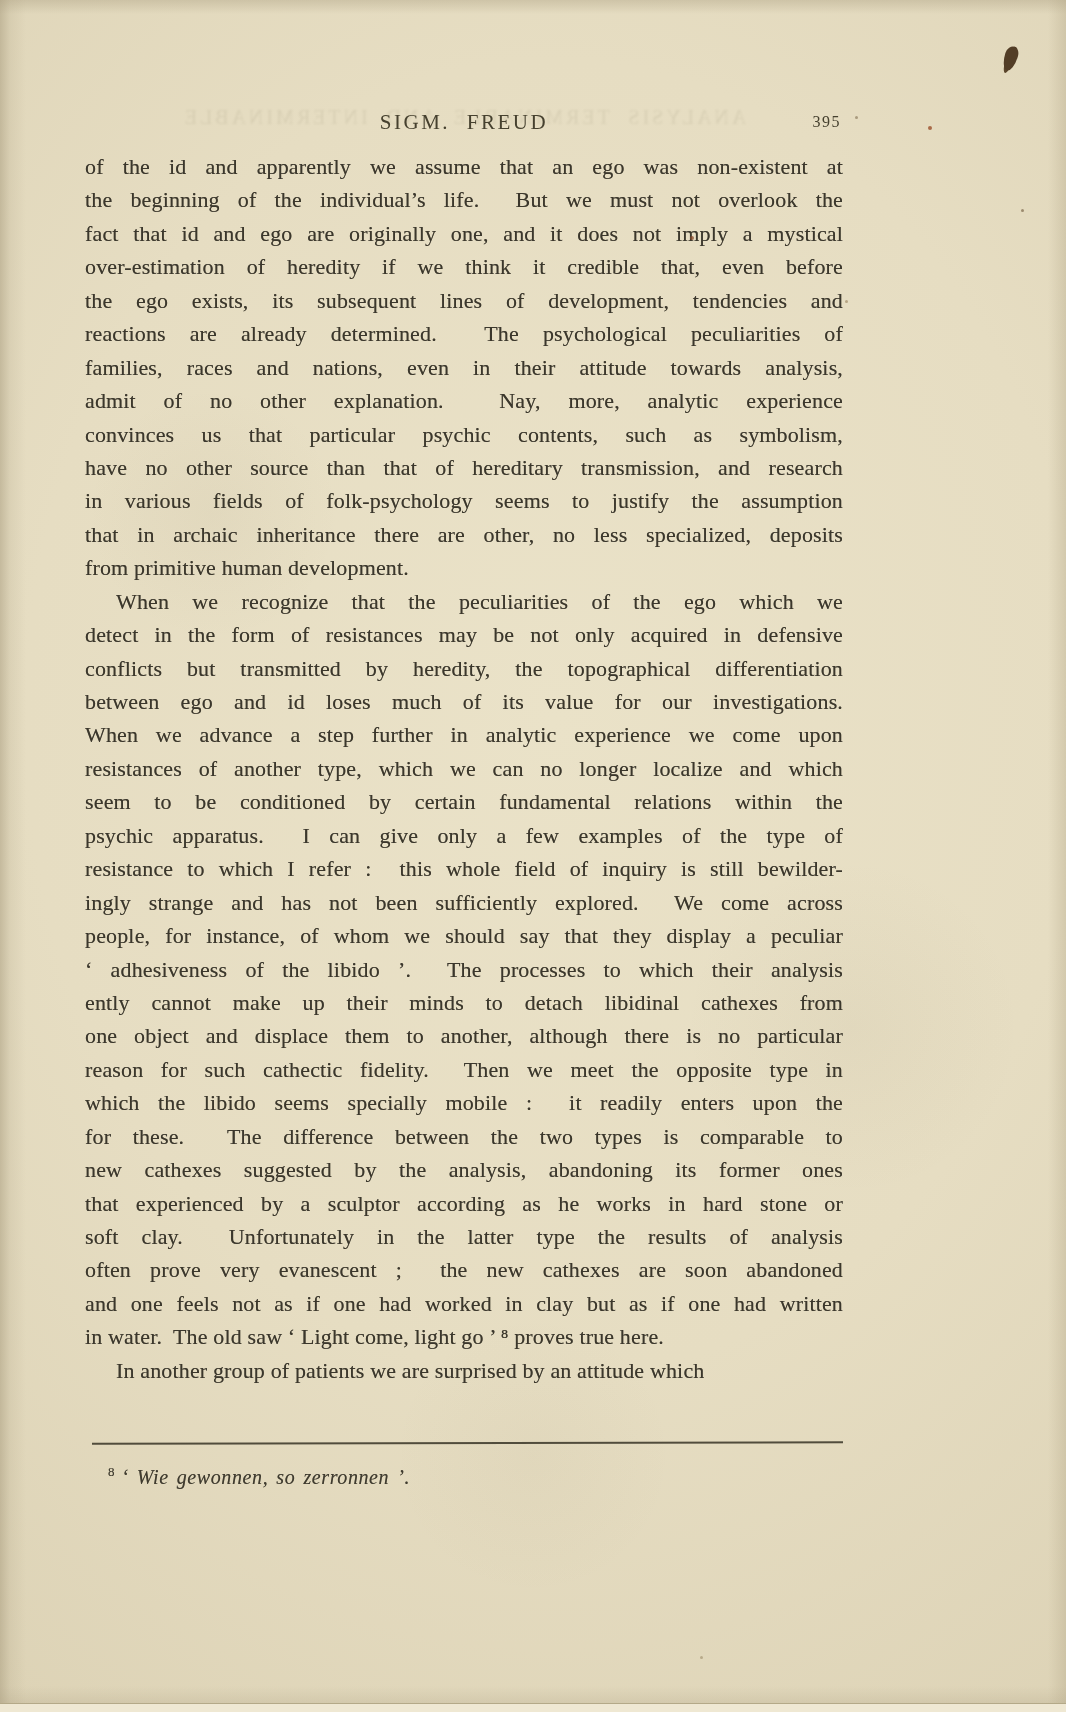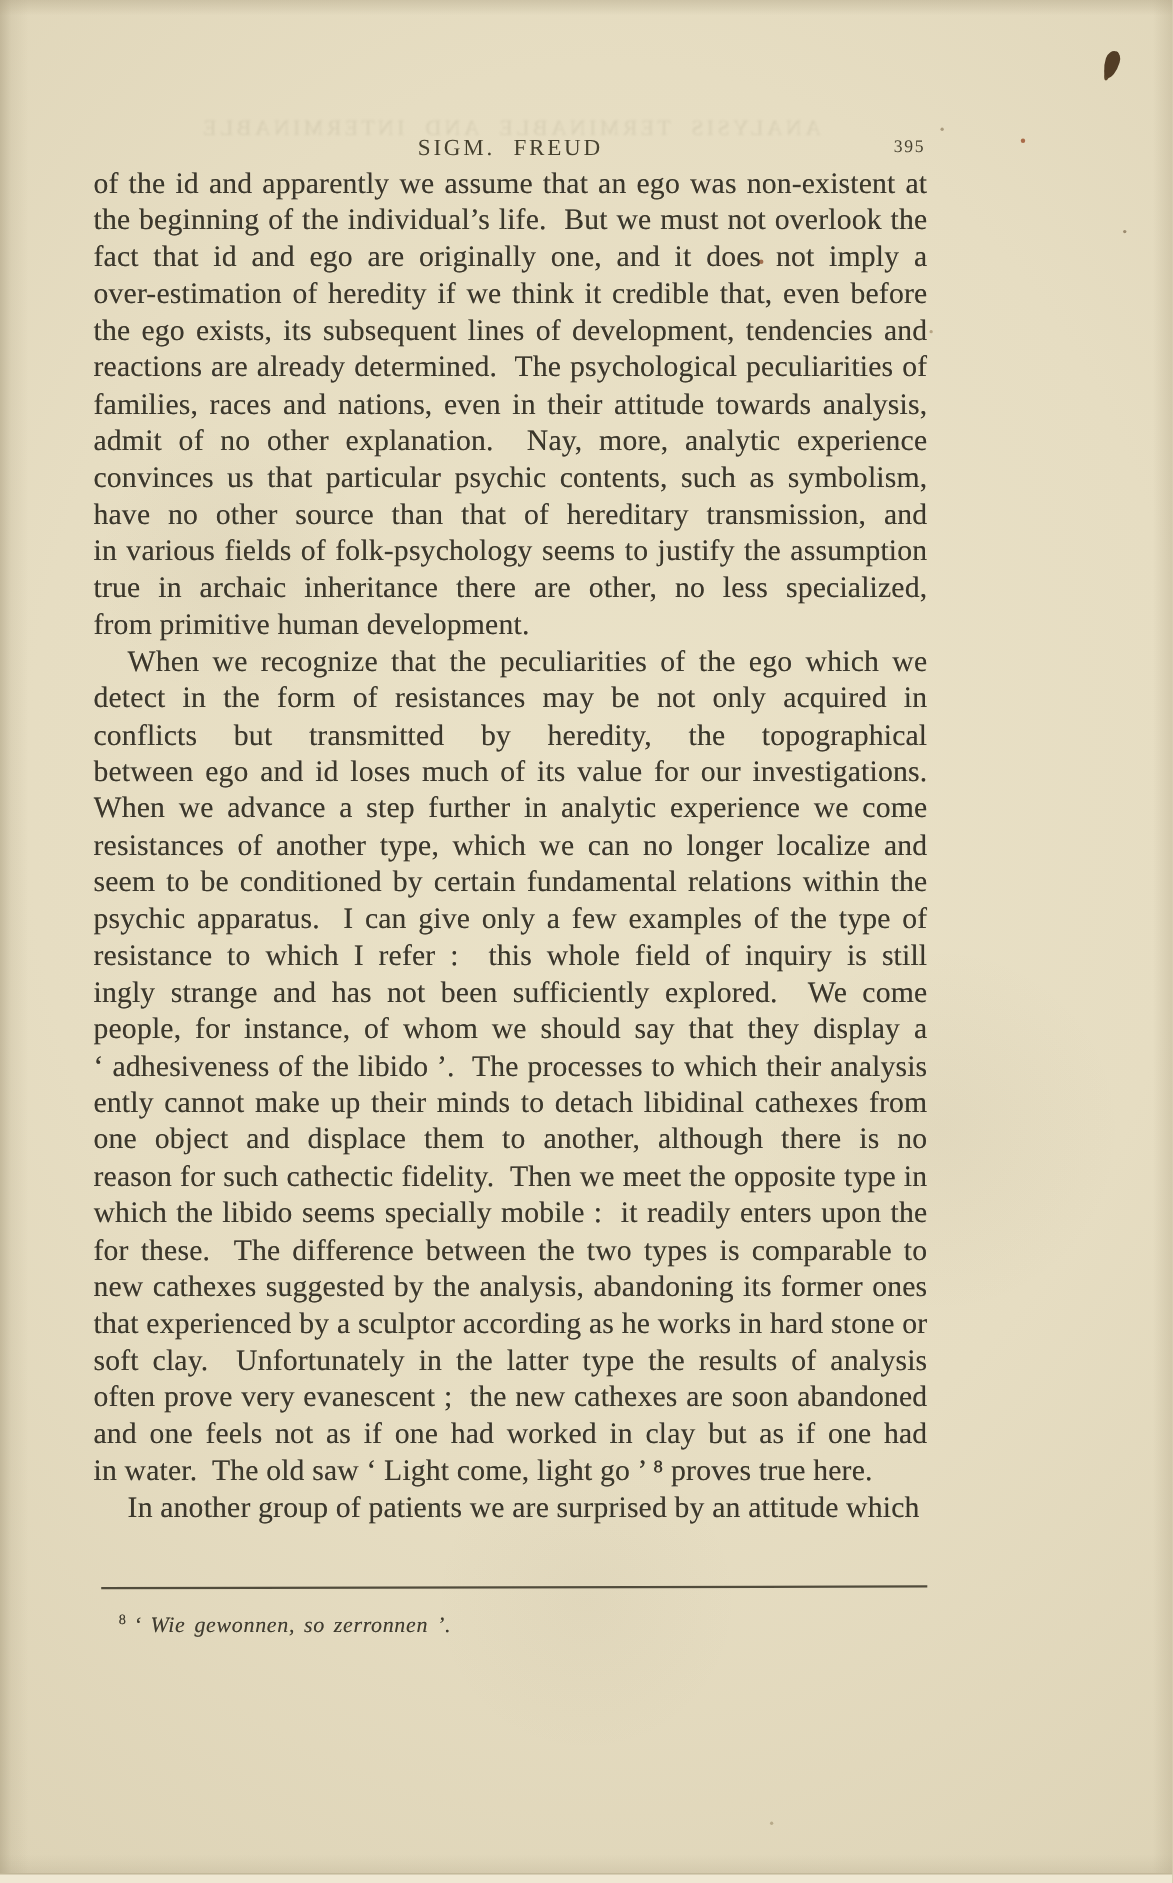--- a/index.html
+++ b/index.html
@@ -29,21 +29,21 @@
     background:
       radial-gradient(circle 180px at 20% 30%, rgba(120,105,75,0.05), rgba(120,105,75,0) 70%),
       radial-gradient(circle 240px at 80% 60%, rgba(120,105,75,0.05), rgba(120,105,75,0) 70%),
       radial-gradient(circle 200px at 50% 85%, rgba(120,105,75,0.04), rgba(120,105,75,0) 70%);
     pointer-events: none;
   }
 
   .running-header {
     position: absolute;
     left: 85px;
-    top: 122px;
+    top: 110px;
     width: 758px;
     height: 30px;
   }
   .running-title {
     position: absolute;
     left: 0;
     right: 0;
     top: 0;
     text-align: center;
     font-size: 21px;
@@ -73,21 +73,21 @@
     filter: blur(1.2px);
     transform: scaleX(-1);
     pointer-events: none;
   }
 
   .body-text {
     position: absolute;
     left: 85px;
     top: 150px;
     width: 758px;
-    font-size: 27px;
+    font-size: 22px;
     line-height: 33.45px;
     letter-spacing: 0.15px;
   }
   .line {
     text-align: justify;
     text-align-last: justify;
     height: 33.45px;
     overflow: hidden;
     text-shadow: 0 0 0.5px rgba(59,55,44,0.55);
   }
@@ -175,21 +175,21 @@
       <div class="line">the beginning of the individual’s life.&nbsp; But we must not overlook the</div>
       <div class="line">fact that id and ego are originally one, and it does not imply a mystical</div>
       <div class="line">over-estimation of heredity if we think it credible that, even before</div>
       <div class="line">the ego exists, its subsequent lines of development, tendencies and</div>
       <div class="line">reactions are already determined.&nbsp; The psychological peculiarities of</div>
       <div class="line">families, races and nations, even in their attitude towards analysis,</div>
       <div class="line">admit of no other explanation.&nbsp; Nay, more, analytic experience</div>
       <div class="line">convinces us that particular psychic contents, such as symbolism,</div>
       <div class="line">have no other source than that of hereditary transmission, and research</div>
       <div class="line">in various fields of folk-psychology seems to justify the assumption</div>
-      <div class="line">true in archaic inheritance there are other, no less specialized, deposits</div>
+      <div class="line">that in archaic inheritance there are other, no less specialized, deposits</div>
       <div class="line para-end">from primitive human development.</div>
       <div class="line indent">When we recognize that the peculiarities of the ego which we</div>
       <div class="line">detect in the form of resistances may be not only acquired in defensive</div>
       <div class="line">conflicts but transmitted by heredity, the topographical differentiation</div>
       <div class="line">between ego and id loses much of its value for our investigations.</div>
       <div class="line">When we advance a step further in analytic experience we come upon</div>
       <div class="line">resistances of another type, which we can no longer localize and which</div>
       <div class="line">seem to be conditioned by certain fundamental relations within the</div>
       <div class="line">psychic apparatus.&nbsp; I can give only a few examples of the type of</div>
       <div class="line">resistance to which I refer :&nbsp; this whole field of inquiry is still bewilder-</div>

